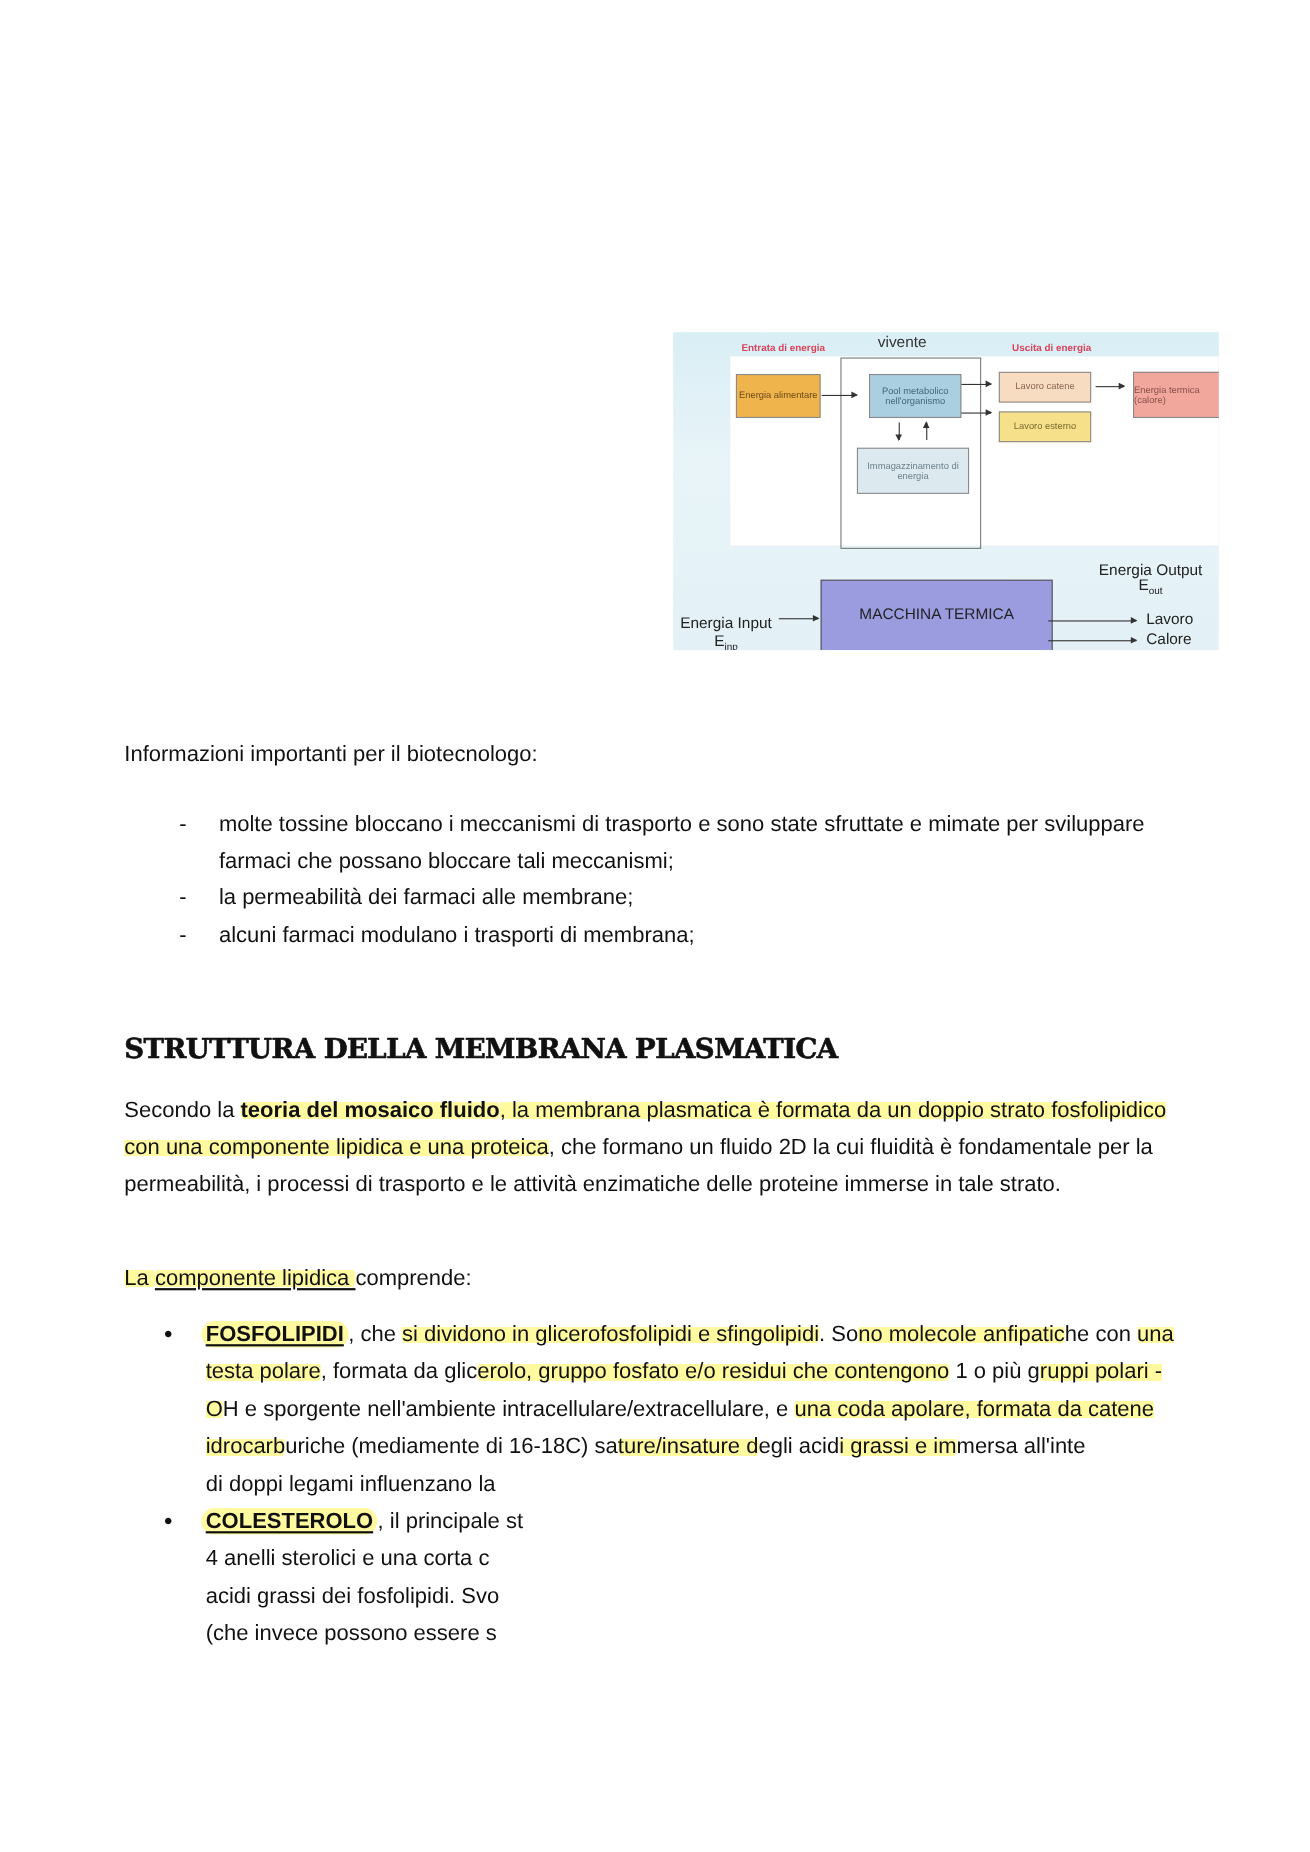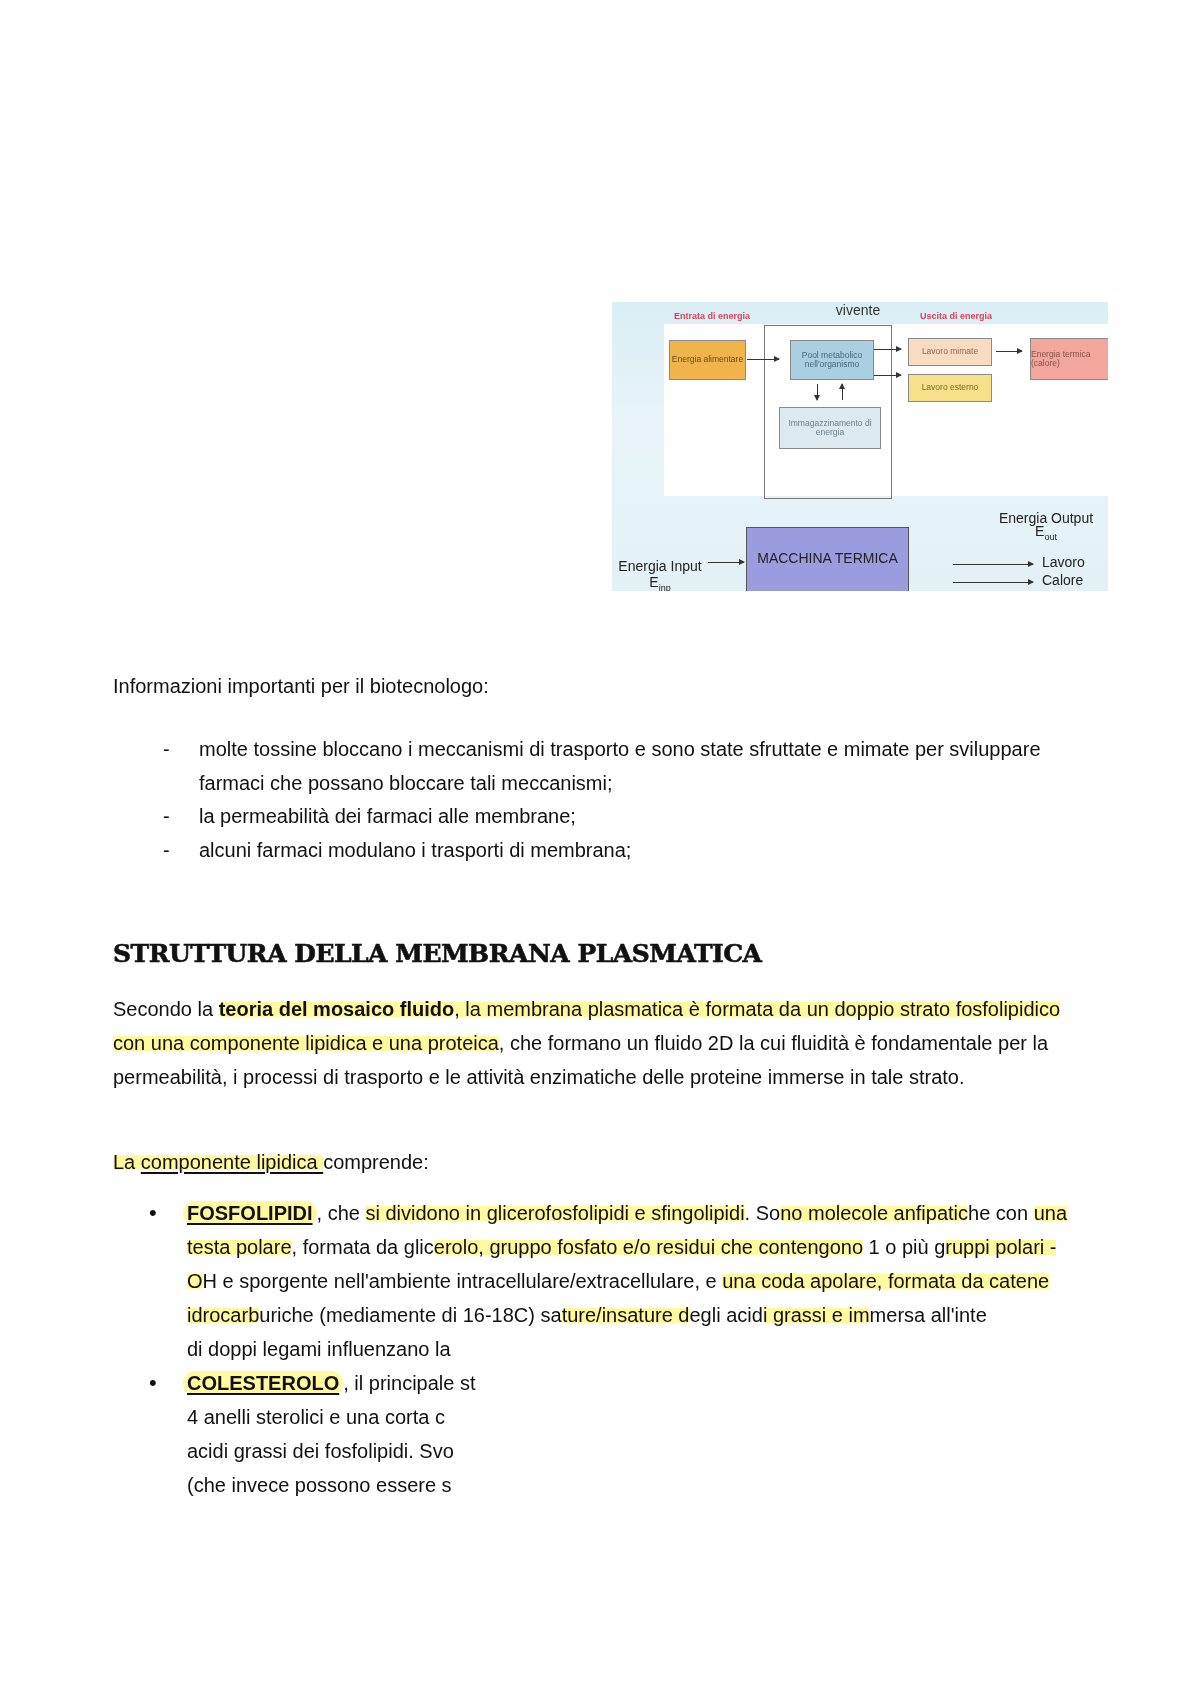--- a/index.html
+++ b/index.html
@@ -12,21 +12,21 @@
   
   .diagram {
     position: absolute; left: 612px; top: 302px; width: 496px; height: 289px;
     background: linear-gradient(180deg, #d9eef5 0%, #e8f4f8 40%, #e3f1f6 100%);
     overflow: hidden;
   }
   .diag-white {
     position: absolute; left: 52px; top: 22px; width: 444px; height: 172px; background: #fff;
   }
   .diag-title {
-    position: absolute; left: 186px; top: 0px; width: 120px; text-align: center;
+    position: absolute; left: 186px; top: 0px; width: 120px; 
     font-size: 14px; color: #333;
   }
   .organism-box {
     position: absolute; left: 152px; top: 23px; width: 126px; height: 172px;
     border: 1.5px solid #777; background: transparent;
   }
   .sec-label {
     position: absolute; font-size: 9px; font-weight: bold; color: #d9435b;
   }
   .dbox {
@@ -41,21 +41,21 @@
   .arrow-v { position: absolute; width: 1px; background: #333; }
   .arrow-v.down::after {
     content: ""; position: absolute; bottom: -1px; left: -3px;
     border-top: 6px solid #333; border-left: 3.5px solid transparent; border-right: 3.5px solid transparent;
   }
   .arrow-v.up::after {
     content: ""; position: absolute; top: -1px; left: -3px;
     border-bottom: 6px solid #333; border-left: 3.5px solid transparent; border-right: 3.5px solid transparent;
   }
   .machine {
-    position: absolute; left: 134px; top: 225px; width: 163px; height: 70px;
+    position: absolute; left: 134px; top: 225px; width: 211px; height: 70px;
     background: #9b9be0; border: 1.5px solid #555;
     display: flex; align-items: flex-start; justify-content: center; padding-top: 22px; box-sizing: border-box;
     font-size: 14px; color: #222;
   }
   .dtext { position: absolute; font-size: 14px; color: #222; line-height: 1.15; }
   .dtext sub { font-size: 9px; }
 
   
   .text { position: absolute; font-family: "Liberation Sans", sans-serif; font-size: 20px; line-height: 34px; color: #111; }
   .intro { left: 113px; top: 669px; }
@@ -95,21 +95,21 @@
     <div class="arrow-h" style="left:135px;top:57px;width:32px;"></div>
 
     <div class="dbox" style="left:178px;top:38px;width:82px;height:38px;background:#a9cfe0;color:#45677a;">Pool metabolico nell'organismo</div>
     <div class="arrow-v down" style="left:205px;top:82px;height:16px;"></div>
     <div class="arrow-v up" style="left:230px;top:82px;height:16px;"></div>
     <div class="dbox" style="left:167px;top:105px;width:100px;height:40px;background:#dce9ef;color:#6c7f88;">Immagazzinamento di energia</div>
 
     <div class="arrow-h" style="left:262px;top:47px;width:27px;"></div>
     <div class="arrow-h" style="left:262px;top:73px;width:27px;"></div>
 
-    <div class="dbox" style="left:296px;top:36px;width:82px;height:26px;background:#f8dcc2;color:#8a6552;">Lavoro mimate</div>
+    <div class="dbox" style="left:296px;top:36px;width:82px;height:26px;background:#f8dcc2;color:#8a6552;">Lavoro catene</div>
     <div class="dbox" style="left:296px;top:72px;width:82px;height:26px;background:#f6e08a;color:#7a6a2a;">Lavoro esterno</div>
     <div class="arrow-h" style="left:384px;top:49px;width:26px;"></div>
     <div class="dbox" style="left:418px;top:36px;width:82px;height:40px;background:#f1a79b;color:#8a5048;justify-content:flex-start;padding-left:0;text-align:left;">Energia termica (calore)</div>
 
     <div class="machine">MACCHINA TERMICA</div>
 
     <div class="dtext" style="left:0px;top:240px;text-align:center;width:96px;margin-top:16px;">
       <div>Energia Input</div>
       <div><span>E</span><sub>inp</sub></div>
     </div>

